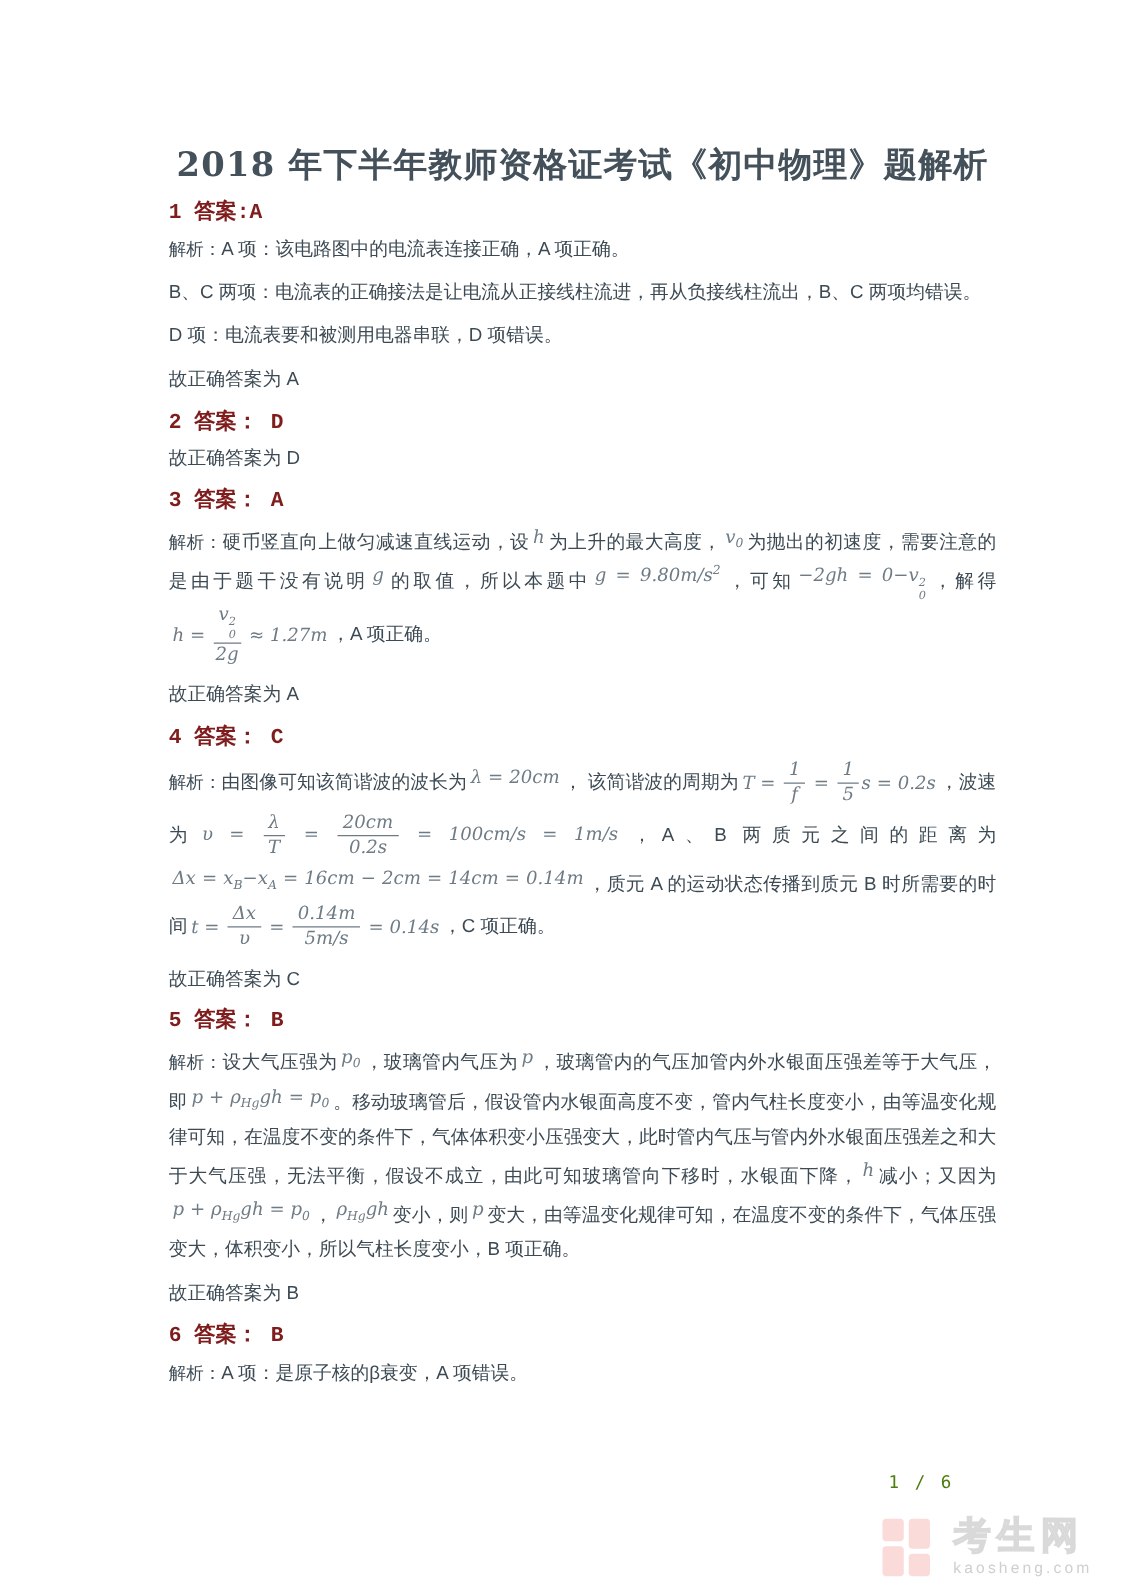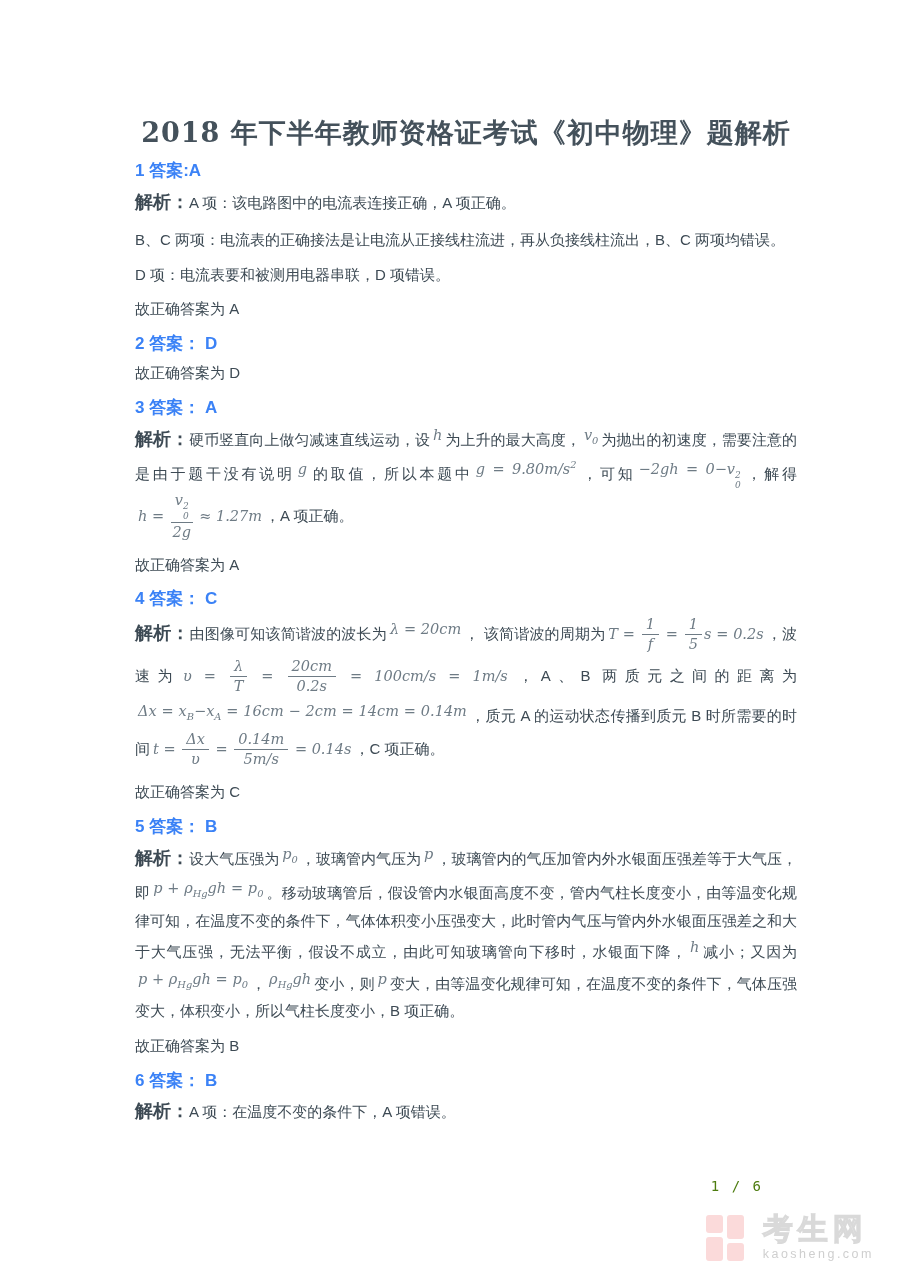--- a/index.html
+++ b/index.html
@@ -22,34 +22,35 @@
     color:#44515b;
     text-align:center;
     line-height:1.25;
     margin:0 0 4px 0;
     letter-spacing:1px;
     white-space:nowrap;
   }
   .q-heading{
     font-size:17px;
     font-weight:bold;
-    color:#3b82f6;
+    color:#7f1d1d;
     margin:9px 0 3px 0;
     line-height:1.4;
+    font-family:Liberation Mono, monospace;
   }
   .body-par{
     font-size:15px;
     line-height:1.85;
     margin:0 0 7px 0;
     color:#3d4a54;
     text-align:justify;
   }
   .b-label{
-    font-weight:bold;
-    font-size:18px;
+    font-weight:normal;
+    font-size:14px;
   }
   
   .math{
     font-family:"DejaVu Serif","Liberation Serif",serif;
     font-style:italic;
     color:#6e7b85;
     white-space:nowrap;
     padding:0 3px;
     font-size:14.5px;
   }
@@ -160,21 +161,21 @@
               <span class="den">υ</span>
             </span> = <span class="frac">
               <span class="num">0.14m</span>
               <span class="den">5m/s</span>
             </span> = 0.14s</span><span>，C 项正确。</span></p>
         <p class="body-par"><span>故正确答案为 C</span></p>
         <h2 class="q-heading">5 答案：  B</h2>
         <p class="body-par"><span class="b-label">解析：</span><span>设大气压强为</span><span class="math raised">p<sub>0</sub></span><span>，玻璃管内气压为</span><span class="math raised">p</span><span>，玻璃管内的气压加管内外水银面压强差等于大气压，即</span><span class="math raised">p + ρ<sub>Hg</sub>gh = p<sub>0</sub></span><span>。移动玻璃管后，假设管内水银面高度不变，管内气柱长度变小，由等温变化规律可知，在温度不变的条件下，气体体积变小压强变大，此时管内气压与管内外水银面压强差之和大于大气压强，无法平衡，假设不成立，由此可知玻璃管向下移时，水银面下降，</span><span class="math raised">h</span><span>减小；又因为</span><span class="math raised">p + ρ<sub>Hg</sub>gh = p<sub>0</sub></span><span>，</span><span class="math raised">ρ<sub>Hg</sub>gh</span><span>变小，则</span><span class="math raised">p</span><span>变大，由等温变化规律可知，在温度不变的条件下，气体压强变大，体积变小，所以气柱长度变小，B 项正确。</span></p>
         <p class="body-par"><span>故正确答案为 B</span></p>
         <h2 class="q-heading">6 答案：  B</h2>
-        <p class="body-par"><span class="b-label">解析：</span><span>A 项：在温度不变的条件下，A 项错误。</span></p>
+        <p class="body-par"><span class="b-label">解析：</span><span>A 项：是原子核的β衰变，A 项错误。</span></p>
       </main>
   </div>
 
   <div class="page-num">1 / 6</div>
 
   <div class="logo">
     <div class="logo-icon">
       <div class="blk blk-tl"></div>
       <div class="blk bl blk-bl"></div>
       <div class="blk blk-tr"></div>

